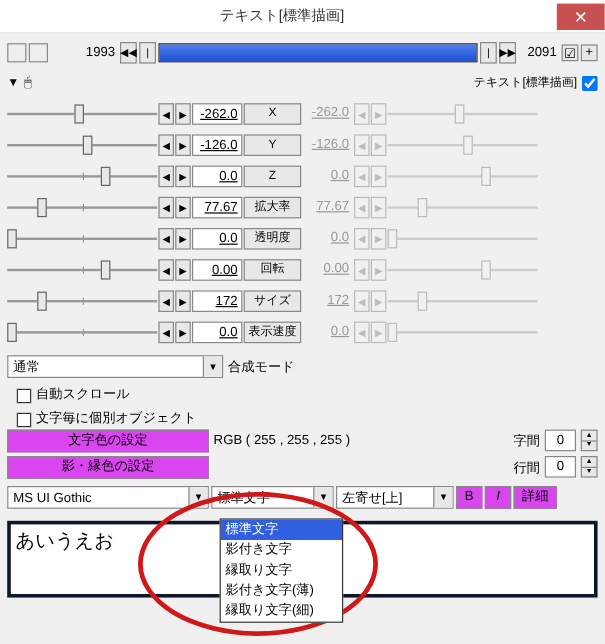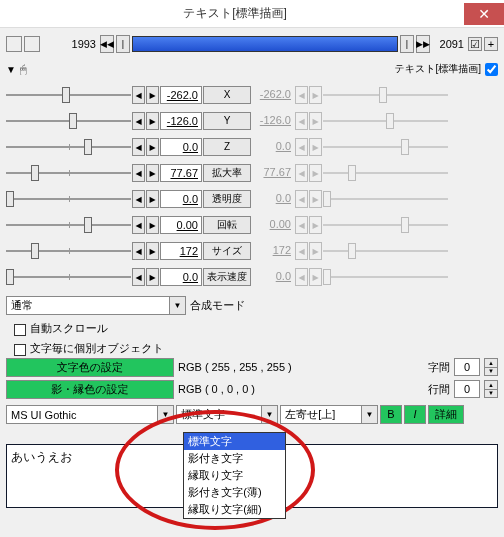--- a/index.html
+++ b/index.html
@@ -30,27 +30,27 @@
 .val-dis{width:42px;height:18px;text-align:right;padding-right:3px;line-height:16px;font-size:11px;color:#999;text-decoration:underline}
 .sbtn-dis{width:13px;height:18px;border:1px solid #bbb;background:#f0f0f0;color:#bbb;display:flex;align-items:center;justify-content:center;font-size:8px}
 .slider-dis .slider-track{background:#ccc}
 .slider-dis .slider-thumb{background:#f0f0f0;border-color:#bbb}
 .combo-row{display:flex;align-items:center;height:22px;gap:4px;margin-top:4px}
 .combo{height:19px;border:1px solid #888;background:#fff;display:flex;align-items:center;padding-left:4px;position:relative;cursor:pointer}
 .combo-arrow{position:absolute;right:0;top:0;width:16px;height:17px;background:#e8e8e8;border-left:1px solid #888;display:flex;align-items:center;justify-content:center;font-size:8px}
 .chk-row{display:flex;align-items:flex-end;height:20px;gap:4px;padding-left:8px}
 .chk-box{width:12px;height:12px;border:1px solid #333;background:#fff}
 .color-row{display:flex;align-items:center;height:22px;gap:4px}
-.btn-wide{height:19px;border:1px solid #888;background:#22c55e;text-align:center;line-height:17px;cursor:pointer}
+.btn-wide{height:19px;border:1px solid #888;background:#d946ef;text-align:center;line-height:17px;cursor:pointer}
 .num-input{width:26px;height:18px;border:1px solid #888;background:#fff;text-align:center;line-height:16px}
 .spin{width:14px;height:18px;border:1px solid #888;background:#e8e8e8;display:flex;flex-direction:column}
 .spin div{flex:1;display:flex;align-items:center;justify-content:center;font-size:6px;border-bottom:1px solid #888;cursor:pointer}
 .spin div:last-child{border-bottom:none}
 .font-row{display:flex;align-items:flex-end;height:22px;gap:2px;margin-top:2px}
-.textarea{width:100%;height:64px;border:1px solid #0f172a;background:#fff;padding:4px;font-size:12px;margin-top:20px}
+.textarea{width:100%;height:64px;border:3px solid #0f172a;background:#fff;padding:4px;font-size:16px;margin-top:10px}
 .dropdown{position:absolute;left:183px;top:432px;width:103px;background:#fff;border:1px solid #333;z-index:10}
 .dd-item{height:17px;line-height:17px;padding-left:4px;font-size:11px;cursor:pointer}
 .dd-item.sel{background:#3060e0;color:#fff}
 .circle{position:absolute;left:115px;top:410px;width:200px;height:120px;border:4px solid #d01818;border-radius:50%;z-index:5;pointer-events:none}
 </style>
 </head>
 <body>
 
 <div class="titlebar">
   <span></span>
@@ -267,21 +267,20 @@
     <span style="margin-left:auto">字間</span>
     <div class="num-input">0</div>
     <div class="spin">
         <div>▲</div>
         <div>▼</div>
       </div>
   </div>
 
   <div class="color-row">
     <div class="btn-wide" style="width:168px">影・縁色の設定</div>
-    <span style="width:140px">RGB ( 0 , 0 , 0 )</span>
     <span style="margin-left:auto">行間</span>
     <div class="num-input">0</div>
     <div class="spin">
         <div>▲</div>
         <div>▼</div>
       </div>
   </div>
 
   <div class="font-row">
     <div class="combo" style="width:168px">

